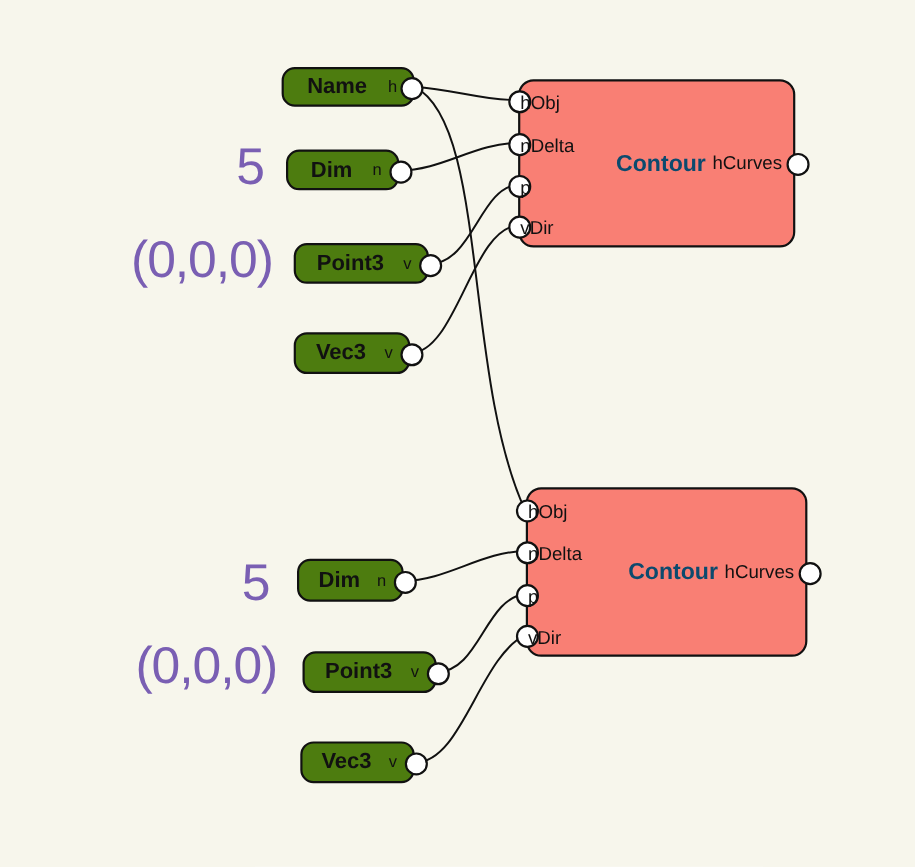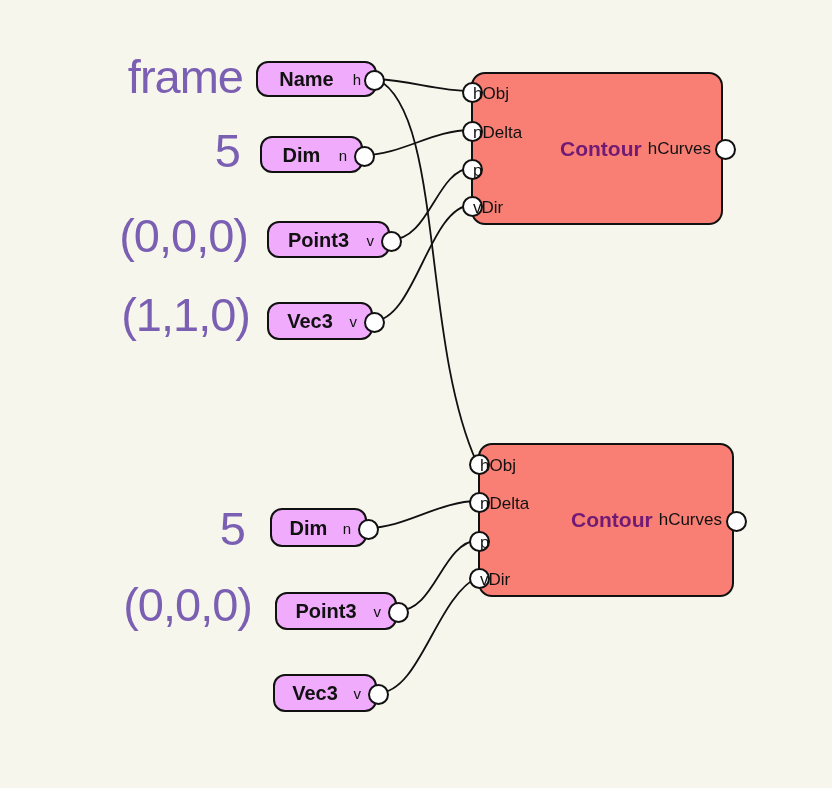--- a/index.html
+++ b/index.html
@@ -11,21 +11,21 @@
   svg.wires { position:absolute; left:0; top:0; width:832px; height:788px; }
   svg.wires path { fill:none; stroke:#111111; stroke-width:1.8px; }
 
   .vlabel {
     position:absolute; width:210px; text-align:right;
     font-size:47px; line-height:47px; letter-spacing:-1px;
     color:#7A5FB3; white-space:nowrap;
   }
 
   .pnode {
-    position:absolute; background:#f0abfc;
+    position:absolute; background:#4d7c0f;
     border:2px solid #111111; border-radius:12px; box-sizing:border-box;
   }
   .pnode .title {
     position:absolute; left:0; right:20px; top:50%; transform:translateY(-50%);
     text-align:center; font-weight:bold; font-size:20px; color:#111111;
     white-space:nowrap;
   }
   .pnode .pletter {
     position:absolute; right:14px; top:50%; transform:translateY(-50%);
     font-size:15px; color:#111111;
@@ -41,43 +41,41 @@
     border:2px solid #111111; border-radius:14px; box-sizing:border-box;
   }
   .cnode .in-label {
     position:absolute; left:0; font-size:17px; line-height:21px;
     color:#111111; white-space:nowrap;
   }
   .cnode .out-group {
     position:absolute; right:10px; top:0; height:100%;
     display:flex; align-items:center; gap:6px; white-space:nowrap;
   }
-  .cnode .out-group .ctitle { font-weight:bold; font-size:21px; color:#701a75; }
+  .cnode .out-group .ctitle { font-weight:bold; font-size:21px; color:#0c4a6e; }
   .cnode .out-group .out-label { font-size:17px; color:#111111; }
 </style>
 </head>
 <body>
 
 <div class="canvas">
 
   <svg class="wires" viewBox="0 0 832 788">
     <path d="M 377 79 C 413 81 437 91 471 91"></path>
     <path d="M 377 79 C 444 113 421 340 477 463"></path>
     <path d="M 363 155 C 402 155 432 130 471 130"></path>
     <path d="M 390 240 C 430 240 436 170 471 168"></path>
     <path d="M 373 321 C 415 321 429 207 471 205"></path>
     <path d="M 367 528 C 406 528 438 501 478 501"></path>
     <path d="M 397 611 C 436 611 441 543 478 540"></path>
     <path d="M 378 693 C 420 693 436 597 478 577"></path>
   </svg>
 
-  <div class="vlabel" style="left:33px; top:53px;">frame</div>
   <div class="vlabel" style="left:30px; top:127px;">5</div>
   <div class="vlabel" style="left:38px; top:212px;">(0,0,0)</div>
-  <div class="vlabel" style="left:40px; top:291px;">(1,1,0)</div>
   <div class="vlabel" style="left:35px; top:505px;">5</div>
   <div class="vlabel" style="left:42px; top:581px;">(0,0,0)</div>
 
   <div class="pnode" style="left:256px; top:61px; width:121px; height:36px;">
     <span class="title">Name</span>
     <span class="pletter">h</span>
     <span class="port" style="left:106px; top:7px;"></span>
   </div>
 
   <div class="pnode" style="left:260px; top:136px; width:103px; height:37px;">

